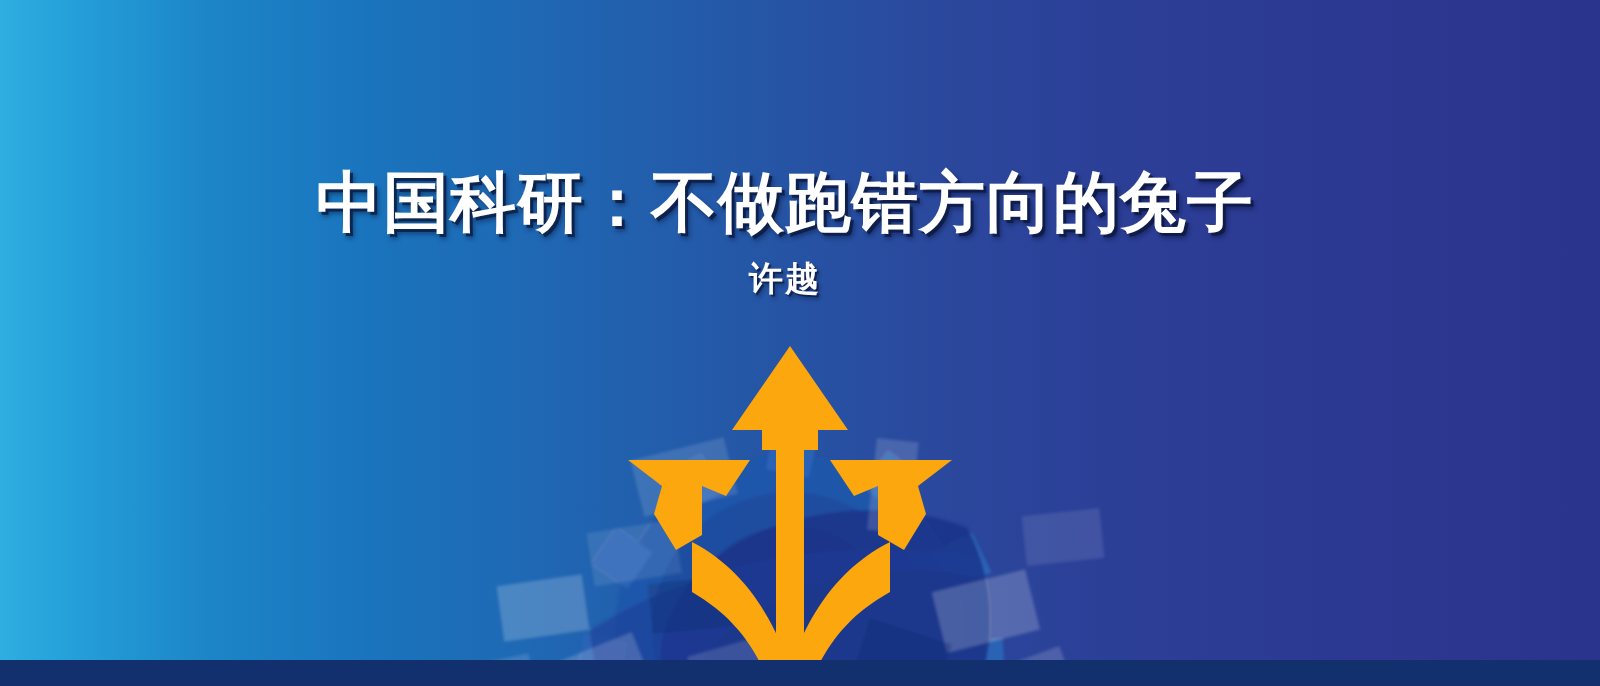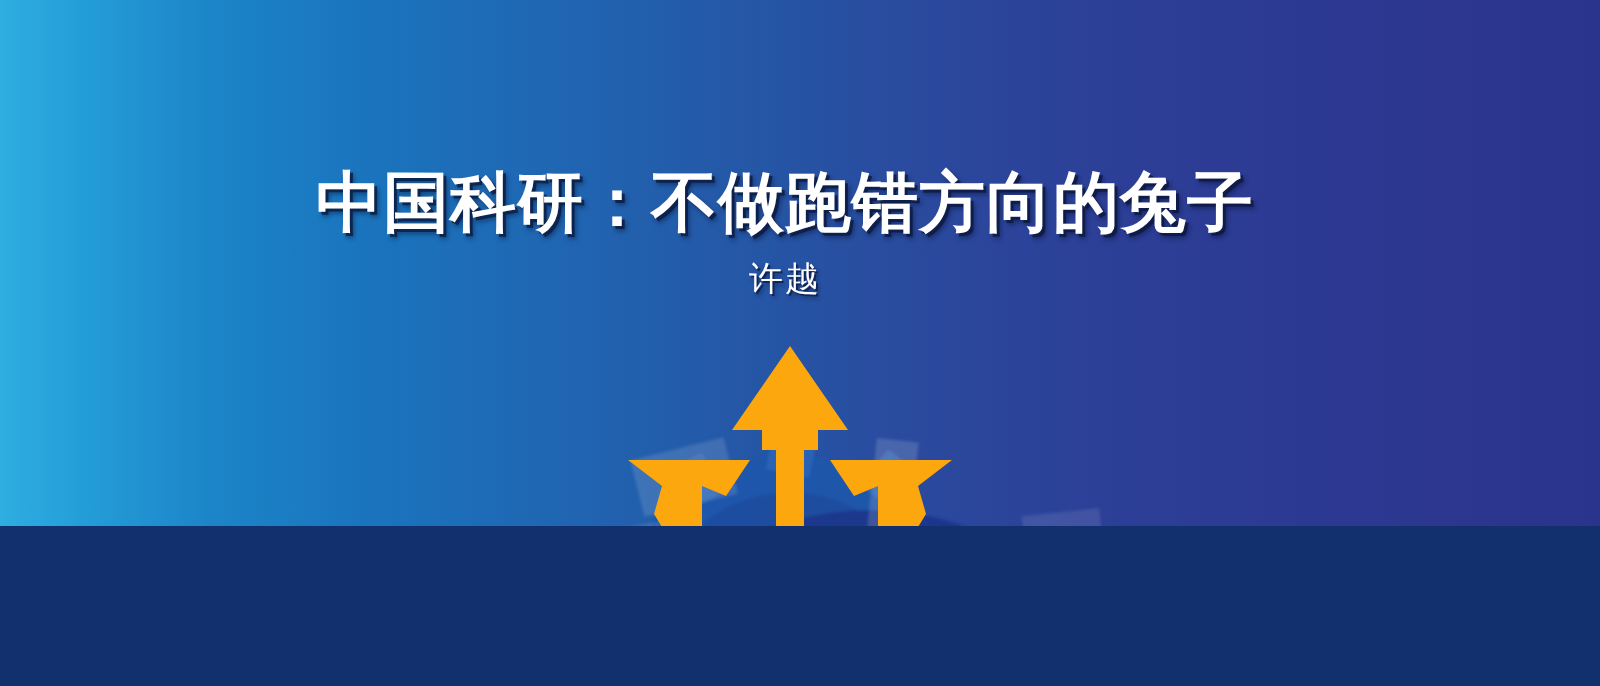--- a/index.html
+++ b/index.html
@@ -3,21 +3,21 @@
 <meta charset="utf-8">
 <style>
   html, body {
     margin: 0;
     padding: 0;
     background: #11306d;
   }
   #slide {
     position: relative;
     width: 1600px;
-    height: 526px;
+    height: 660px;
     overflow: hidden;
     font-family: "Liberation Sans", "DejaVu Sans", sans-serif;
   }
 
   
   .bg-gradient {
     position: absolute;
     inset: 0;
     background: linear-gradient(90deg,
         #2eaee1 0%,
@@ -58,21 +58,21 @@
     line-height: 1.06;
     color: #ffffff;
     letter-spacing: 1px;
     text-shadow: 3px 3px 0 rgba(10, 22, 60, 0.72),
                  4px 5px 5px rgba(5, 12, 40, 0.45);
     white-space: nowrap;
   }
   .slide-subtitle {
     margin: 22px 0 0 0;
     font-size: 34px;
-    font-weight: 400;
+    font-weight: 700;
     line-height: 1.1;
     color: #ffffff;
     letter-spacing: 2px;
     text-shadow: 2px 2px 0 rgba(10, 22, 60, 0.68),
                  3px 4px 4px rgba(5, 12, 40, 0.4);
     white-space: nowrap;
   }
 </style>
 </head>
 <body>

